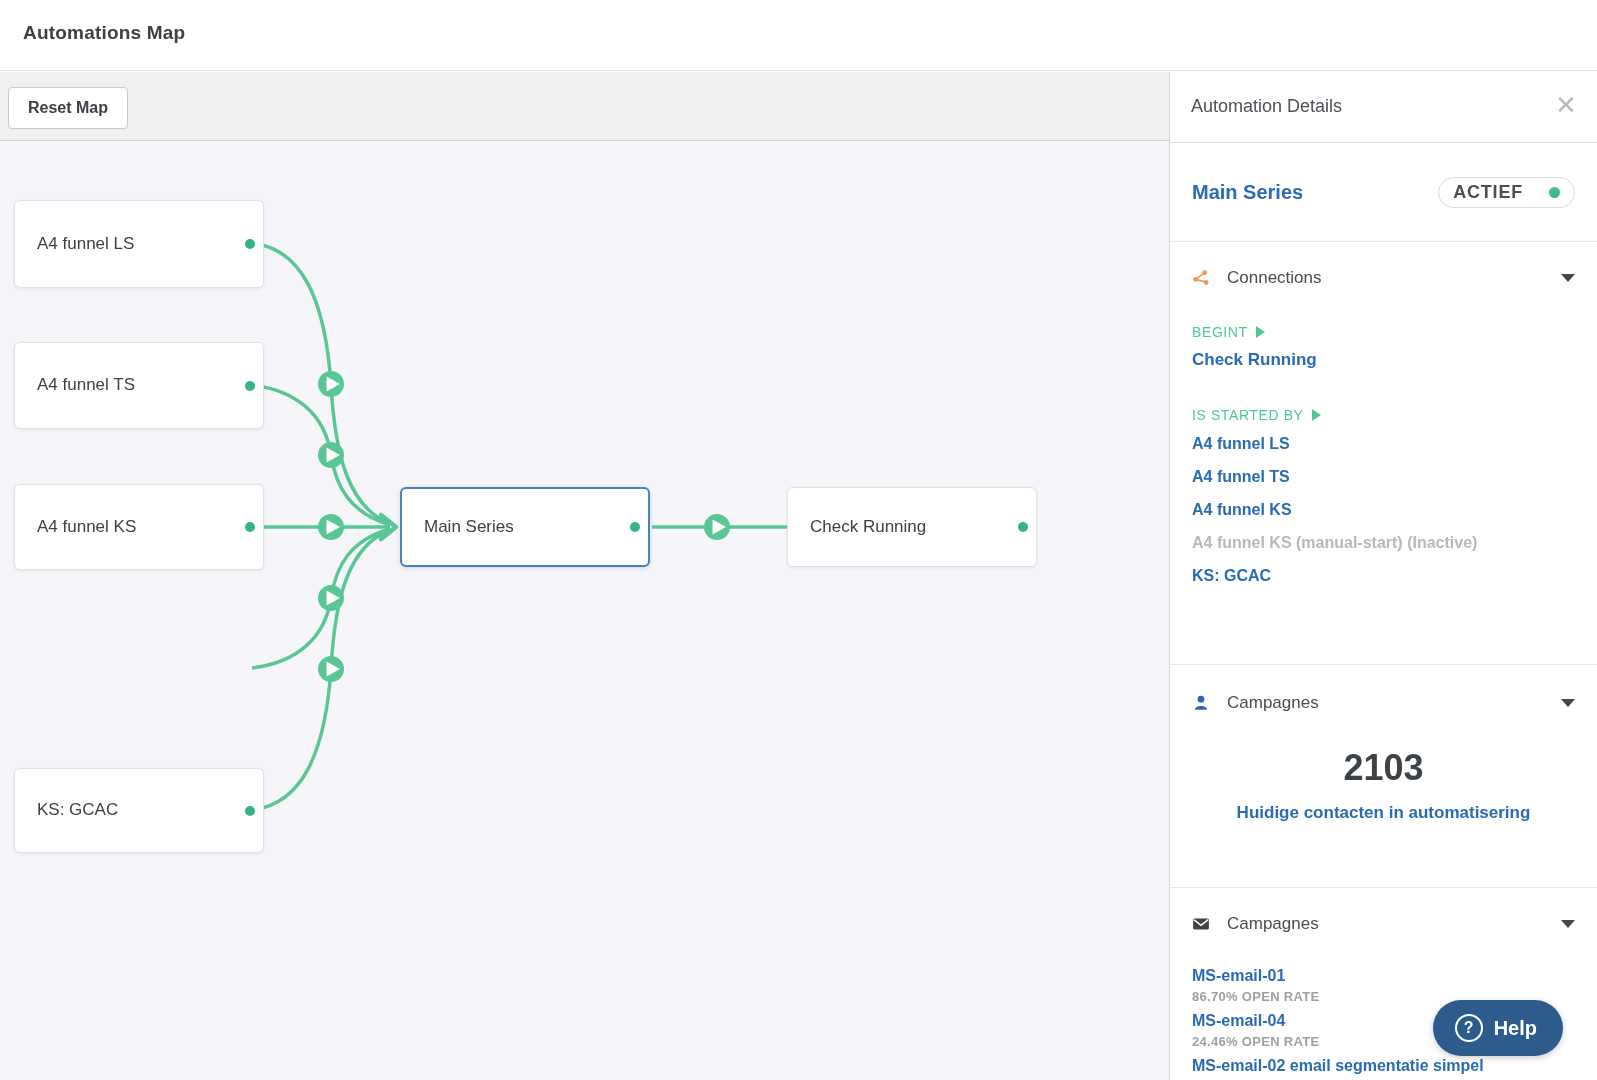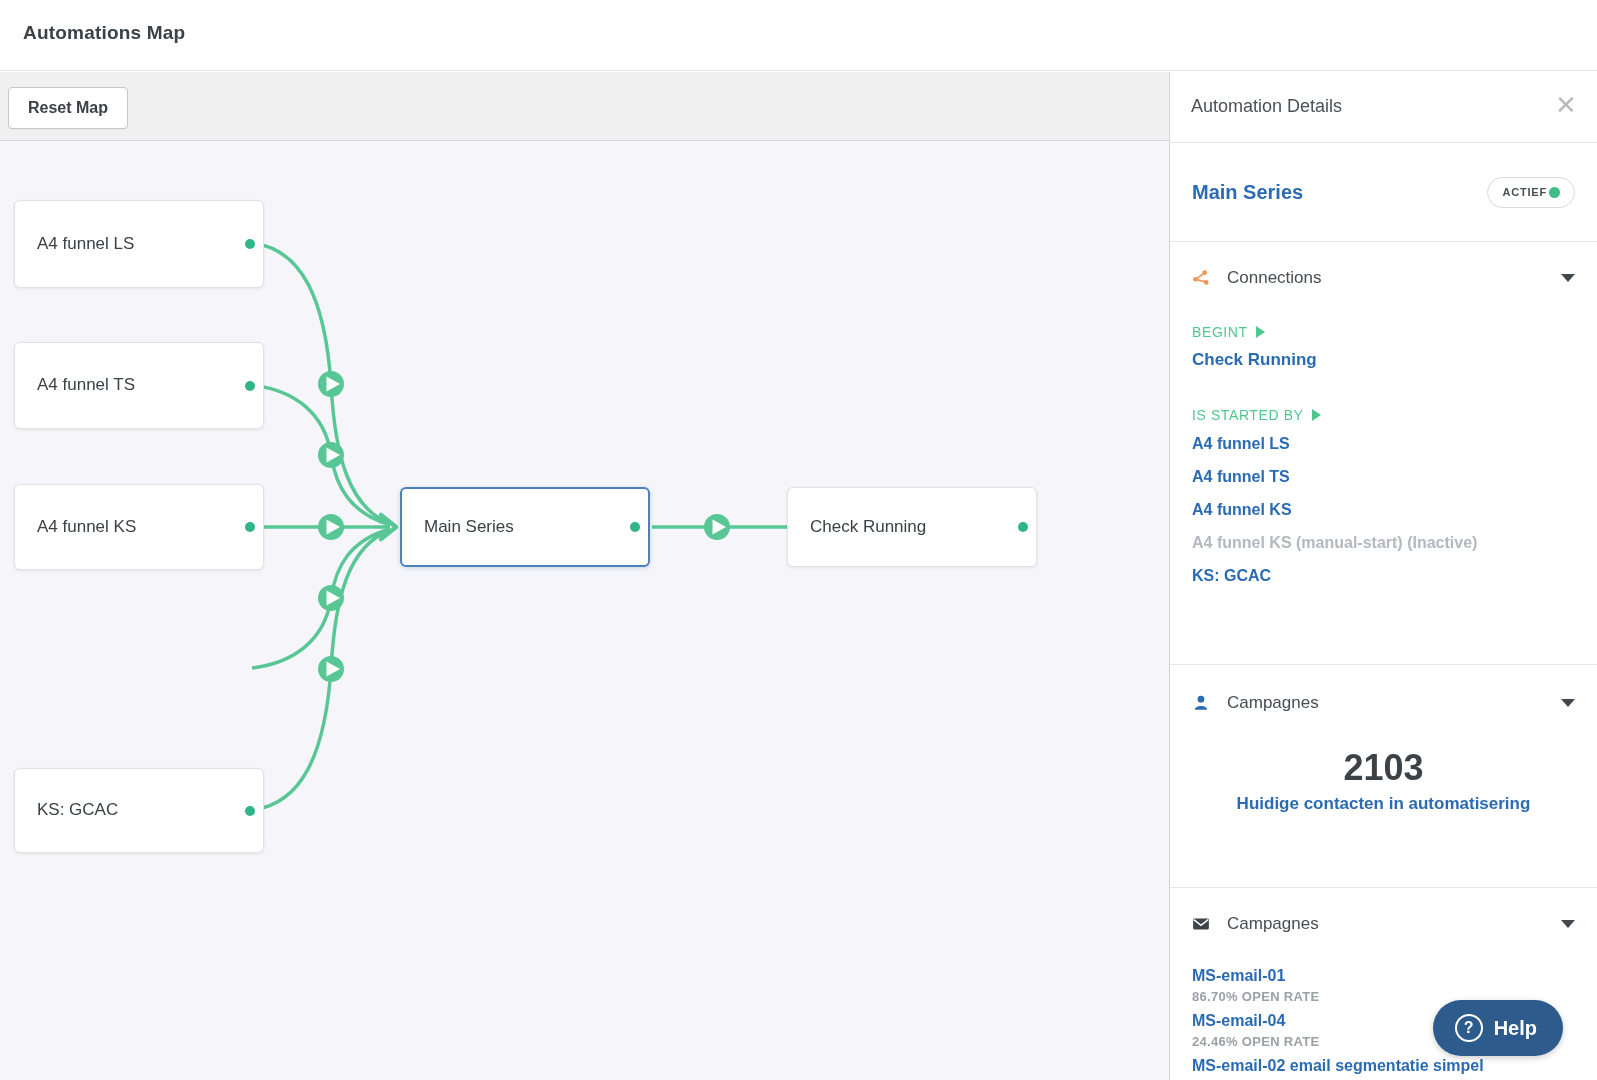--- a/index.html
+++ b/index.html
@@ -50,23 +50,23 @@
     background:#ffffff; border-left:1px solid #d4d4d6; overflow:hidden; z-index:6; }
   .panel-header { position:relative; height:71px; border-bottom:1px solid #e2e2e4; }
   .panel-title { position:absolute; left:21px; top:24px; font-size:18px;
     font-weight:400; color:#4b5157; }
   .close-x { position:absolute; right:18px; top:21px; width:26px; height:26px;
     cursor:pointer; color:#b7bcc1; font-size:26px; line-height:24px; text-align:center; }
 
   .name-row { height:99px; padding:0 22px; border-bottom:1px solid #e7e7e9;
     display:flex; align-items:center; justify-content:space-between; }
   .automation-name { font-size:20px; font-weight:700; color:#2a6bb3; cursor:pointer; }
-  .status-badge { display:flex; align-items:center; gap:2px; height:31px;
+  .status-badge { display:flex; align-items:center; gap:26px; height:31px;
     padding:0 14px; border:1px solid #d9d9db; border-radius:16px;
-    font-size:11px; font-weight:700; letter-spacing:.8px; color:#4a4f54;
+    font-size:18px; font-weight:700; letter-spacing:.8px; color:#4a4f54;
     background:#fff; }
   .badge-dot { width:11px; height:11px; border-radius:50%; background:#3dbd8a; }
 
   .section { padding:0 22px; border-bottom:1px solid #e7e7e9; }
   .sec-connections { height:423px; padding-top:26px; }
   .sec-contacts    { height:223px; padding-top:28px; }
   .sec-campaigns   { padding-top:26px; border-bottom:none; }
 
   .sec-head { display:flex; align-items:center; cursor:pointer; }
   .sec-icon { width:18px; height:18px; flex:0 0 18px; }
@@ -81,21 +81,21 @@
     border-top:6px solid transparent; border-bottom:6px solid transparent;
     border-left:9px solid #4fc88f; }
   .conn-link { font-size:17px; font-weight:700; color:#2a6bb3;
     line-height:27px; cursor:pointer; }
   .started-list .item { font-size:16px; font-weight:700; color:#2a6bb3;
     line-height:33px; cursor:pointer; }
   .started-list .item.inactive { color:#b3b9bf; cursor:default; }
 
   .contact-count { margin-top:34px; text-align:center; font-size:36px;
     font-weight:700; color:#3d4247; }
-  .contact-caption { margin-top:5px; text-align:center; font-size:17px;
+  .contact-caption { margin-top:14px; text-align:center; font-size:17px;
     font-weight:700; color:#2a6bb3; cursor:pointer; }
 
   .camp-list { margin-top:30px; }
   .camp-name { font-size:16px; font-weight:700; color:#2a6bb3;
     line-height:23px; cursor:pointer; }
   .camp-stat { font-size:13px; font-weight:600; color:#9ba1a7;
     letter-spacing:.3px; line-height:20px; margin-bottom:2px; }
 
   
   .help-btn { position:absolute; right:34px; bottom:24px; height:56px;

